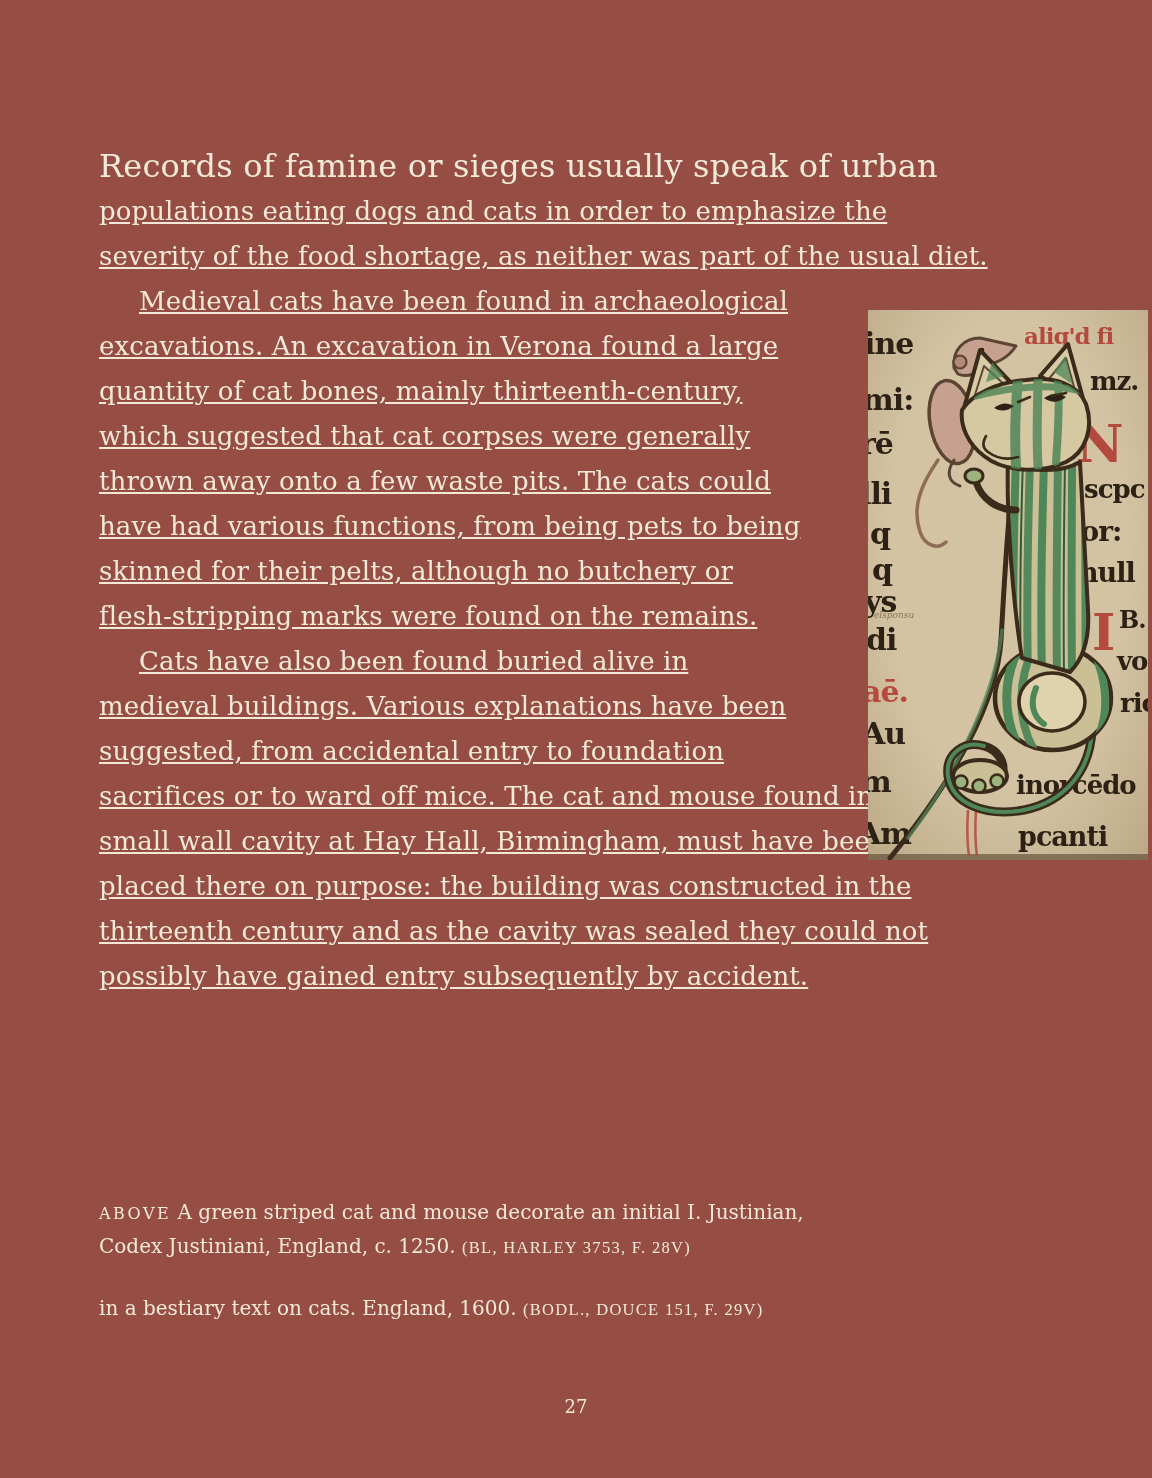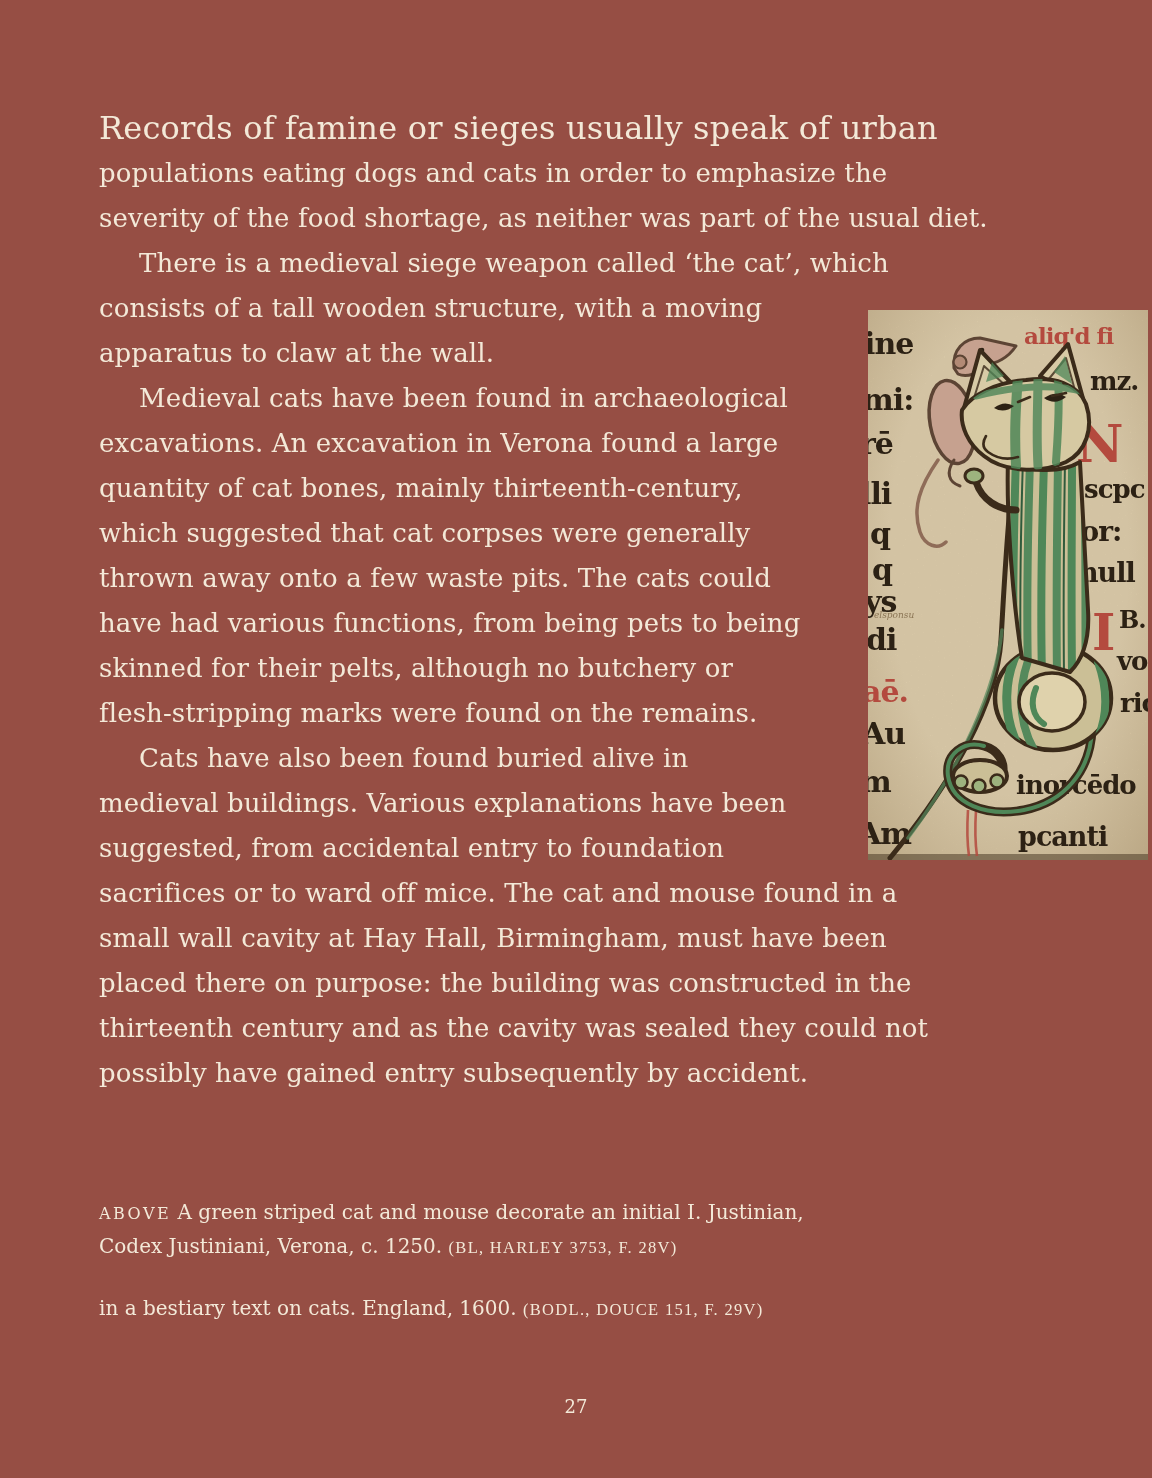--- a/index.html
+++ b/index.html
@@ -3,41 +3,38 @@
 <meta charset="utf-8">
 <style>
   html,body { margin:0; padding:0; }
   body {
     width:1152px; height:1478px; position:relative; overflow:hidden;
     background:#964E44;
     font-family:"DejaVu Serif", serif;
     color:#F3E9D8;
   }
   .text-block { position:absolute; left:99px; top:106px; width:958px; }
-  .opening-line { font-size:32px; line-height:45px; white-space:pre; letter-spacing:0.2px; }
-  .para { font-size:26px; line-height:45px; white-space:pre; letter-spacing:0.1px; }
+  .opening-line { font-size:32px; line-height:45px; white-space:pre; letter-spacing:0.2px;margin-top:38px; }
+  .para { font-size:26px; line-height:45px; white-space:pre; letter-spacing:0.1px;text-decoration:underline; }
   .para.indent { text-indent:40px; }
   .figure { position:absolute; left:868px; top:310px; width:280px; height:550px; }
   .caption { position:absolute; left:99px; width:880px; font-size:20px; line-height:33px; }
   .cap-label { font-size:16px; letter-spacing:2.5px; }
   .sc { font-size:16.5px; letter-spacing:1.3px;font-family:Liberation Serif, serif; }
   .em { }
   .pageno { position:absolute; top:1396px; left:0; width:1152px; text-align:center; font-size:18px; }
   svg text { user-select:none; }
 </style>
 </head>
 <body>
 
 <div class="text-block">
   <div class="opening-line">Records of famine or sieges usually speak of urban</div>
   <div class="para">populations eating dogs and cats in order to emphasize the
 severity of the food shortage, as neither was part of the usual diet.</div>
-  <div class="para indent">There is a medieval siege weapon called ‘the cat’, which
-consists of a tall wooden structure, with a moving
-apparatus to claw at the wall.</div>
   <div class="para indent">Medieval cats have been found in archaeological
 excavations. An excavation in Verona found a large
 quantity of cat bones, mainly thirteenth-century,
 which suggested that cat corpses were generally
 thrown away onto a few waste pits. The cats could
 have had various functions, from being pets to being
 skinned for their pelts, although no butchery or
 flesh-stripping marks were found on the remains.</div>
   <div class="para indent">Cats have also been found buried alive in
 medieval buildings. Various explanations have been
@@ -185,20 +182,20 @@
       <path d="M 126,98 Q 136,90 146,96 Q 136,104 126,98 Z" fill="#2C2114"></path>
       <path d="M 176,88 Q 188,80 198,87 Q 187,96 176,88 Z" fill="#2C2114"></path>
       <path d="M 118,126 q -6,10 2,16 M 120,142 q 14,10 30,5 M 150,92 l 12,-5 M 184,86 l 14,-3" fill="none" stroke="#3B2B1A" stroke-width="2.6"></path>
     </g>
   </g>
 </svg>
 </div>
 
 <div class="caption" style="top:1196px;">
   <div><span class="cap-label">ABOVE</span> <span>A green striped cat and mouse decorate an initial I. Justinian,</span></div>
-  <div><span class="em">Codex Justiniani</span><span>, Verona, </span><span class="em">c.</span><span> 1250. </span><span class="sc">(BL, HARLEY 3753, F. 28V)</span></div>
+  <div><span class="em">Codex Justiniani</span><span>, England, </span><span class="em">c.</span><span> 1250. </span><span class="sc">(BL, HARLEY 3753, F. 28V)</span></div>
 </div>
 
 <div class="caption" style="top:1292px;">
   <div><span>in a bestiary text on cats. England, 1600. </span><span class="sc">(BODL., DOUCE 151, F. 29V)</span></div>
 </div>
 
 <div class="pageno">27</div>
 
 </body></html>

